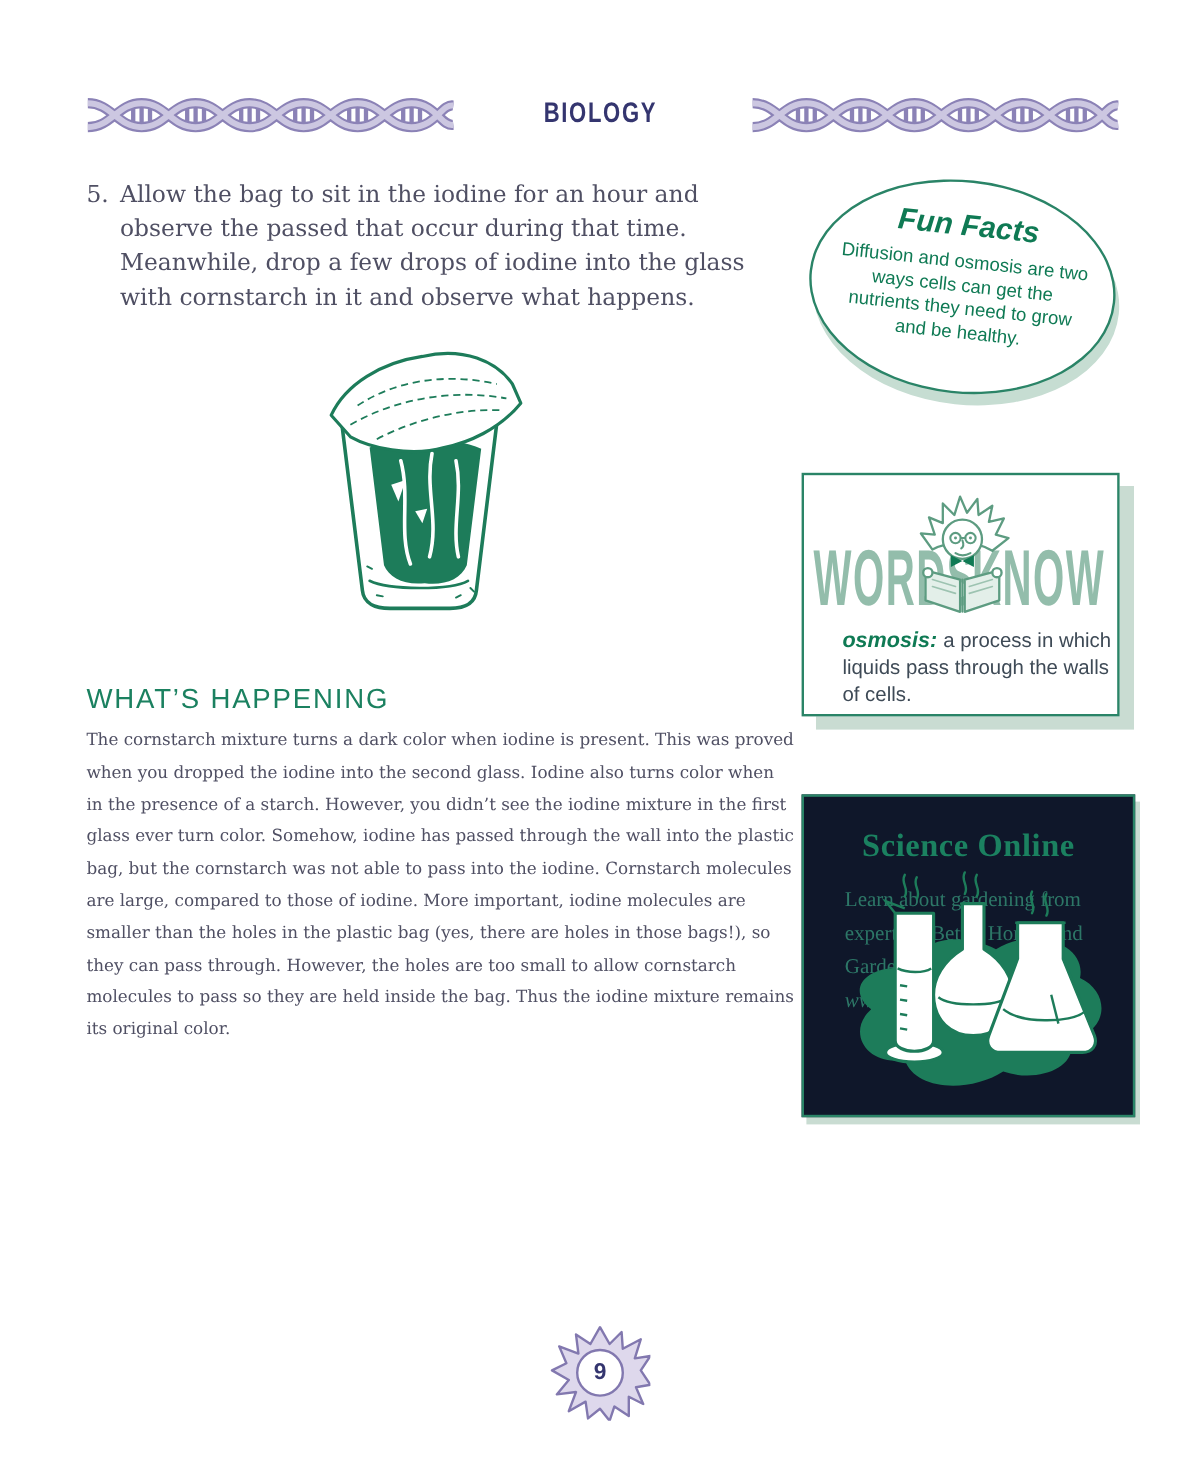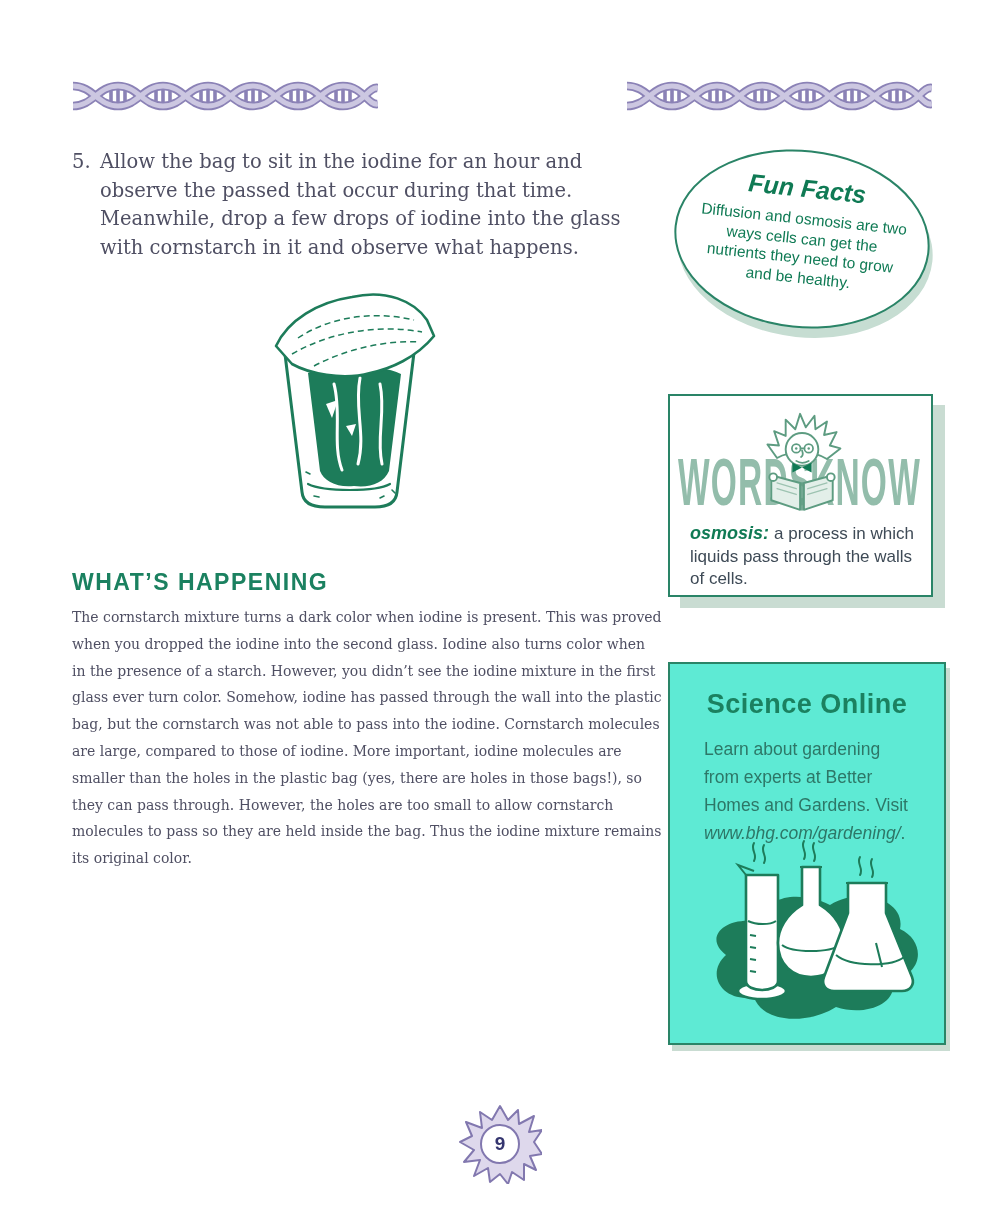--- a/index.html
+++ b/index.html
@@ -29,21 +29,21 @@
   .step-num{flex:none;width:28px;}
   .glass-illo{position:absolute;left:262px;top:276px;width:176px;height:236px;}
   .gl-body{fill:#fff;stroke:var(--illo-green);stroke-width:3;stroke-linejoin:round;}
   .gl-ln{fill:none;stroke:var(--illo-green);stroke-width:2.2;stroke-linecap:round;}
   .gl-bag{fill:var(--illo-green);}
   .gl-wh{fill:none;stroke:#fff;stroke-width:3;stroke-linecap:round;}
   .gl-whf{fill:#fff;}
   .gl-cloth{fill:#fff;stroke:var(--illo-green);stroke-width:2.6;stroke-linejoin:round;}
   .gl-dash{fill:none;stroke:var(--illo-green);stroke-width:1.5;stroke-dasharray:6 4;}
   .gl-spk{fill:none;stroke:var(--illo-green);stroke-width:1.6;stroke-linecap:round;}
-  .wh-heading{position:absolute;left:72px;top:569px;font-size:23px;font-weight:bold;
+  .wh-heading{position:absolute;left:72px;top:569px;font-size:23px;font-weight:normal;
     letter-spacing:1.5px;color:var(--green);}
   .wh-body{position:absolute;left:72px;top:604px;width:590px;
     font-family:"DejaVu Serif",serif;font-size:14px;line-height:26.8px;color:var(--slate);}
 
   
   .fun-facts{position:absolute;left:674px;top:150px;width:256px;height:178px;
     background:#fff;border:2px solid var(--green-border);border-radius:50%;
     transform:rotate(6deg);box-shadow:4px 9px 0 var(--shadow-green);
     text-align:center;padding-top:22px;}
   .fun-facts-title{font-size:25px;font-style:italic;font-weight:bold;color:var(--green-dark);}
@@ -56,27 +56,27 @@
   .word-left{left:8px;transform:scale(.62,1.22);transform-origin:left top;}
   .word-right{right:10px;transform:scale(.62,1.22);transform-origin:right top;}
   .einstein{position:absolute;left:84px;top:4px;width:96px;height:116px;}
   .ei-ln{fill:#fff;stroke:#5d9c81;stroke-width:2;stroke-linejoin:round;}
   .ei-s{fill:none;stroke:#5d9c81;stroke-width:1.8;stroke-linecap:round;}
   .ei-pg{fill:none;stroke:#9dc3b1;stroke-width:1.4;stroke-linecap:round;}
   .ei-book{fill:#e3efe9;stroke:#5d9c81;stroke-width:2;stroke-linejoin:round;}
   .ei-tie{fill:var(--green-dark);}
   .word-to{position:absolute;left:0;top:86px;width:100%;text-align:center;
     font-size:23px;font-weight:bold;color:var(--green-dark);}
-  .words-def{position:absolute;left:20px;top:126px;width:230px;
+  .words-def{position:absolute;left:32px;top:126px;width:230px;
     font-size:17px;line-height:1.32;color:var(--def-slate);}
   .words-term{font-weight:bold;font-style:italic;font-size:18px;color:var(--green-dark);margin-right:5px;}
 
   
-  .science-box{position:absolute;left:668px;top:662px;width:278px;height:383px;
-    background:#5eead4;border:2px solid var(--green-border);box-shadow:4px 6px 0 var(--shadow-sage);}
+  .science-box{position:absolute;left:668px;top:662px;width:278px;height:269px;
+    background:#0f172a;border:2px solid var(--green-border);box-shadow:4px 6px 0 var(--shadow-sage);font-family:Liberation Serif, serif;}
   .science-title{margin-top:25px;text-align:center;font-size:27px;font-weight:bold;
     letter-spacing:.5px;color:var(--green);}
   .science-body{margin:15px 28px 12px 34px;font-size:17.5px;line-height:1.6;color:var(--teal);overflow-wrap:anywhere;}
   .science-link{font-style:italic;}
   .flasks{position:absolute;left:20px;bottom:10px;width:238px;height:208px;}
   .fl-blob{fill:var(--illo-green);}
   .fl-v{fill:#fff;stroke:var(--illo-green);stroke-width:2.6;stroke-linejoin:round;}
   .fl-ln{fill:none;stroke:var(--illo-green);stroke-width:2;}
   .fl-st{fill:none;stroke:var(--illo-green);stroke-width:2;stroke-linecap:round;}
 
@@ -113,20 +113,21 @@
         <line x1="263" y1="10.5" x2="263" y2="23.5"></line>
           <line x1="270" y1="9.5" x2="270" y2="24.5"></line>
           <line x1="277" y1="10.5" x2="277" y2="23.5"></line>
       </g>
       <path class="dna-back" d="M0,7 C20,7 25,27 45,27 S70,7 90,7 S115,27 135,27 S160,7 180,7 S205,27 225,27 S250,7 270,7 S295,27 305,25"></path>
       <path class="dna-back" d="M0,27 C20,27 25,7 45,7 S70,27 90,27 S115,7 135,7 S160,27 180,27 S205,7 225,7 S250,27 270,27 S295,7 305,9"></path>
       <path class="dna-front" d="M0,7 C20,7 25,27 45,27 S70,7 90,7 S115,27 135,27 S160,7 180,7 S205,27 225,27 S250,7 270,7 S295,27 305,25"></path>
       <path class="dna-front" d="M0,27 C20,27 25,7 45,7 S70,27 90,27 S115,7 135,7 S160,27 180,27 S205,7 225,7 S250,27 270,27 S295,7 305,9"></path>
     </g>
   </svg>
+  <div class="header-title"><span>BIOLOGY</span></div>
   <svg class="dna dna-right" viewBox="0 0 305 34">
     <use href="#dna-motif"></use>
   </svg>
 
   <div class="step">
     <span class="step-num">5.</span>
     <span class="step-text">Allow the bag to sit in the iodine for an hour and observe the passed that occur during that time. Meanwhile, drop a few drops of iodine into the glass with cornstarch in it and observe what happens.</span>
   </div>
 
   <svg class="glass-illo" viewBox="0 0 176 236">

